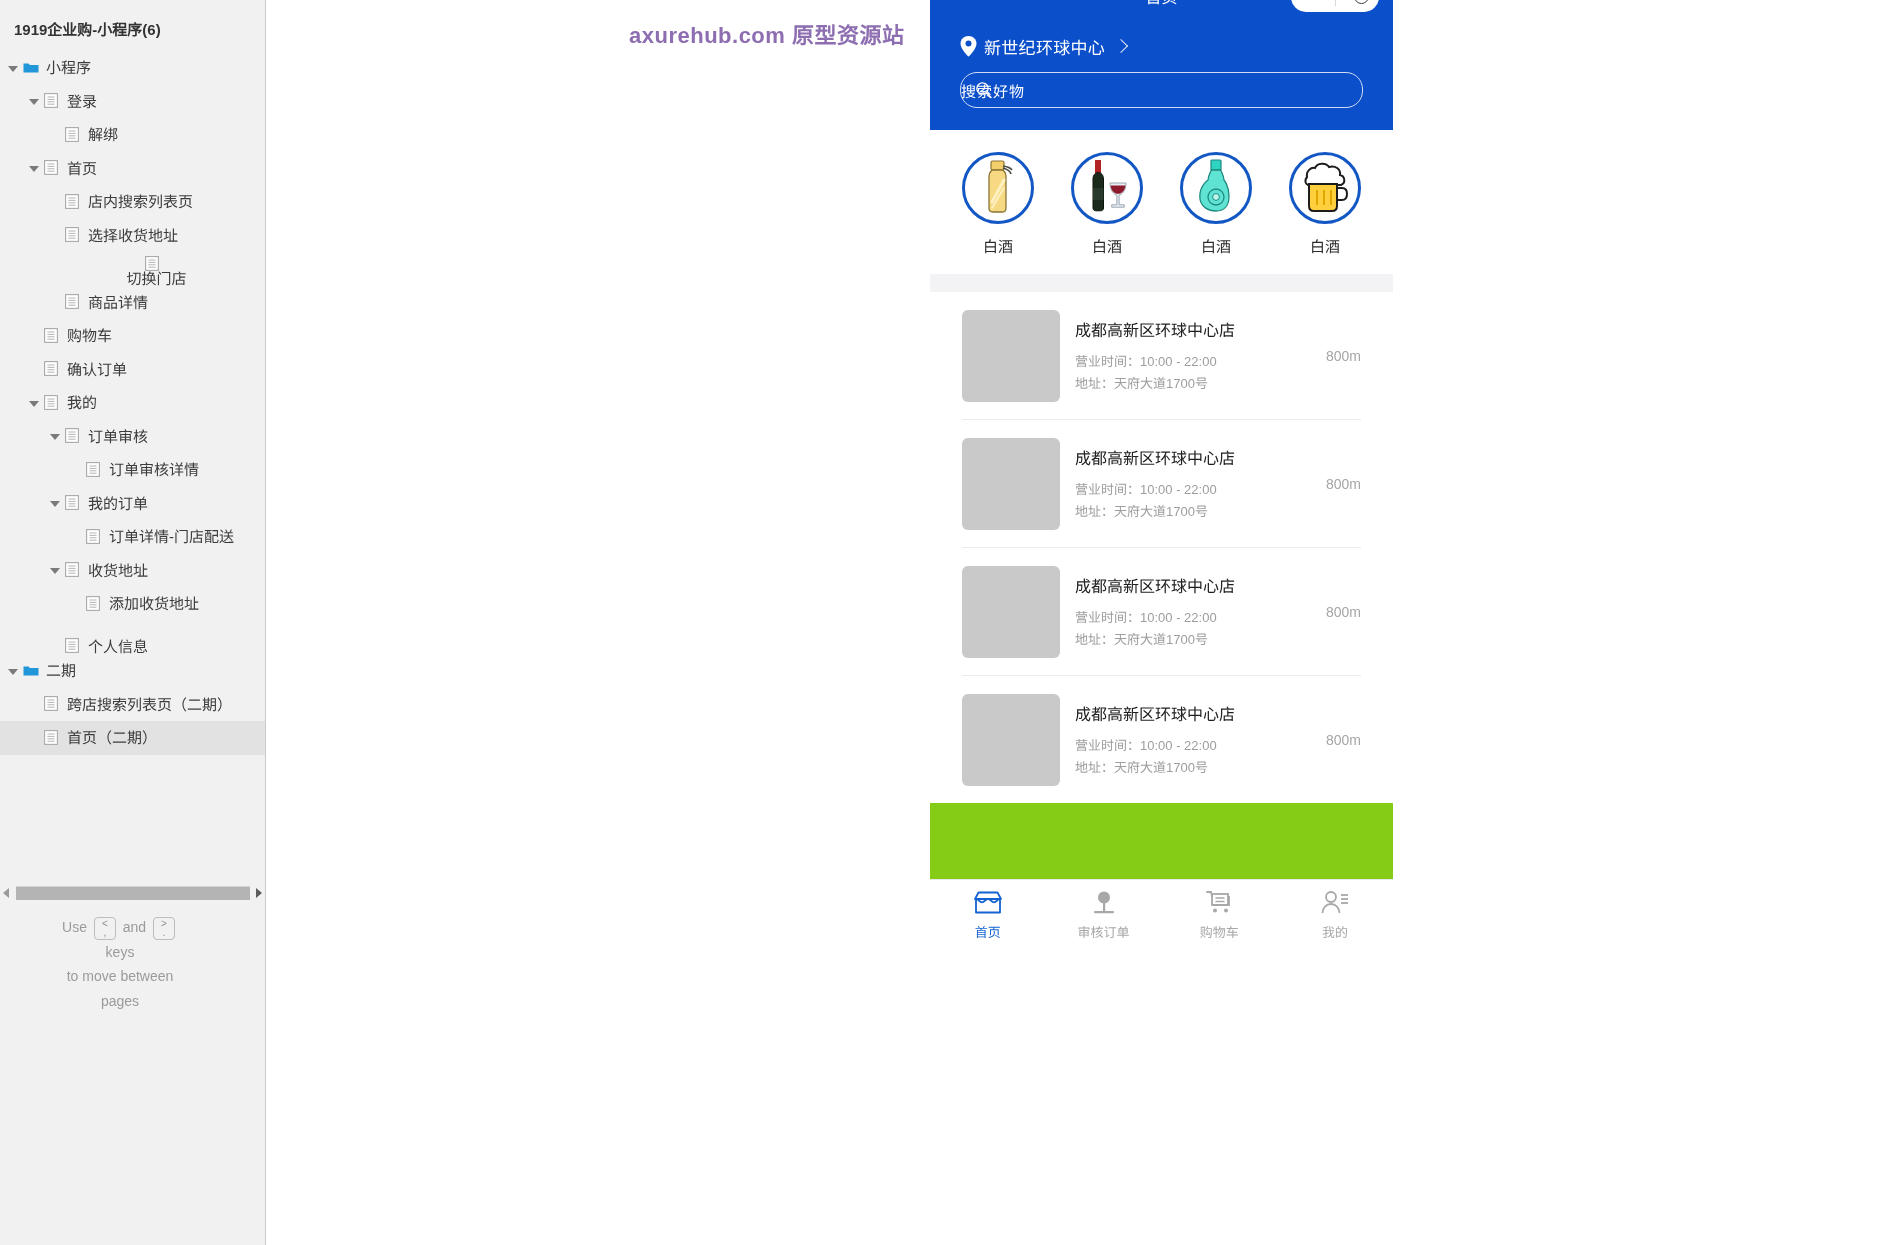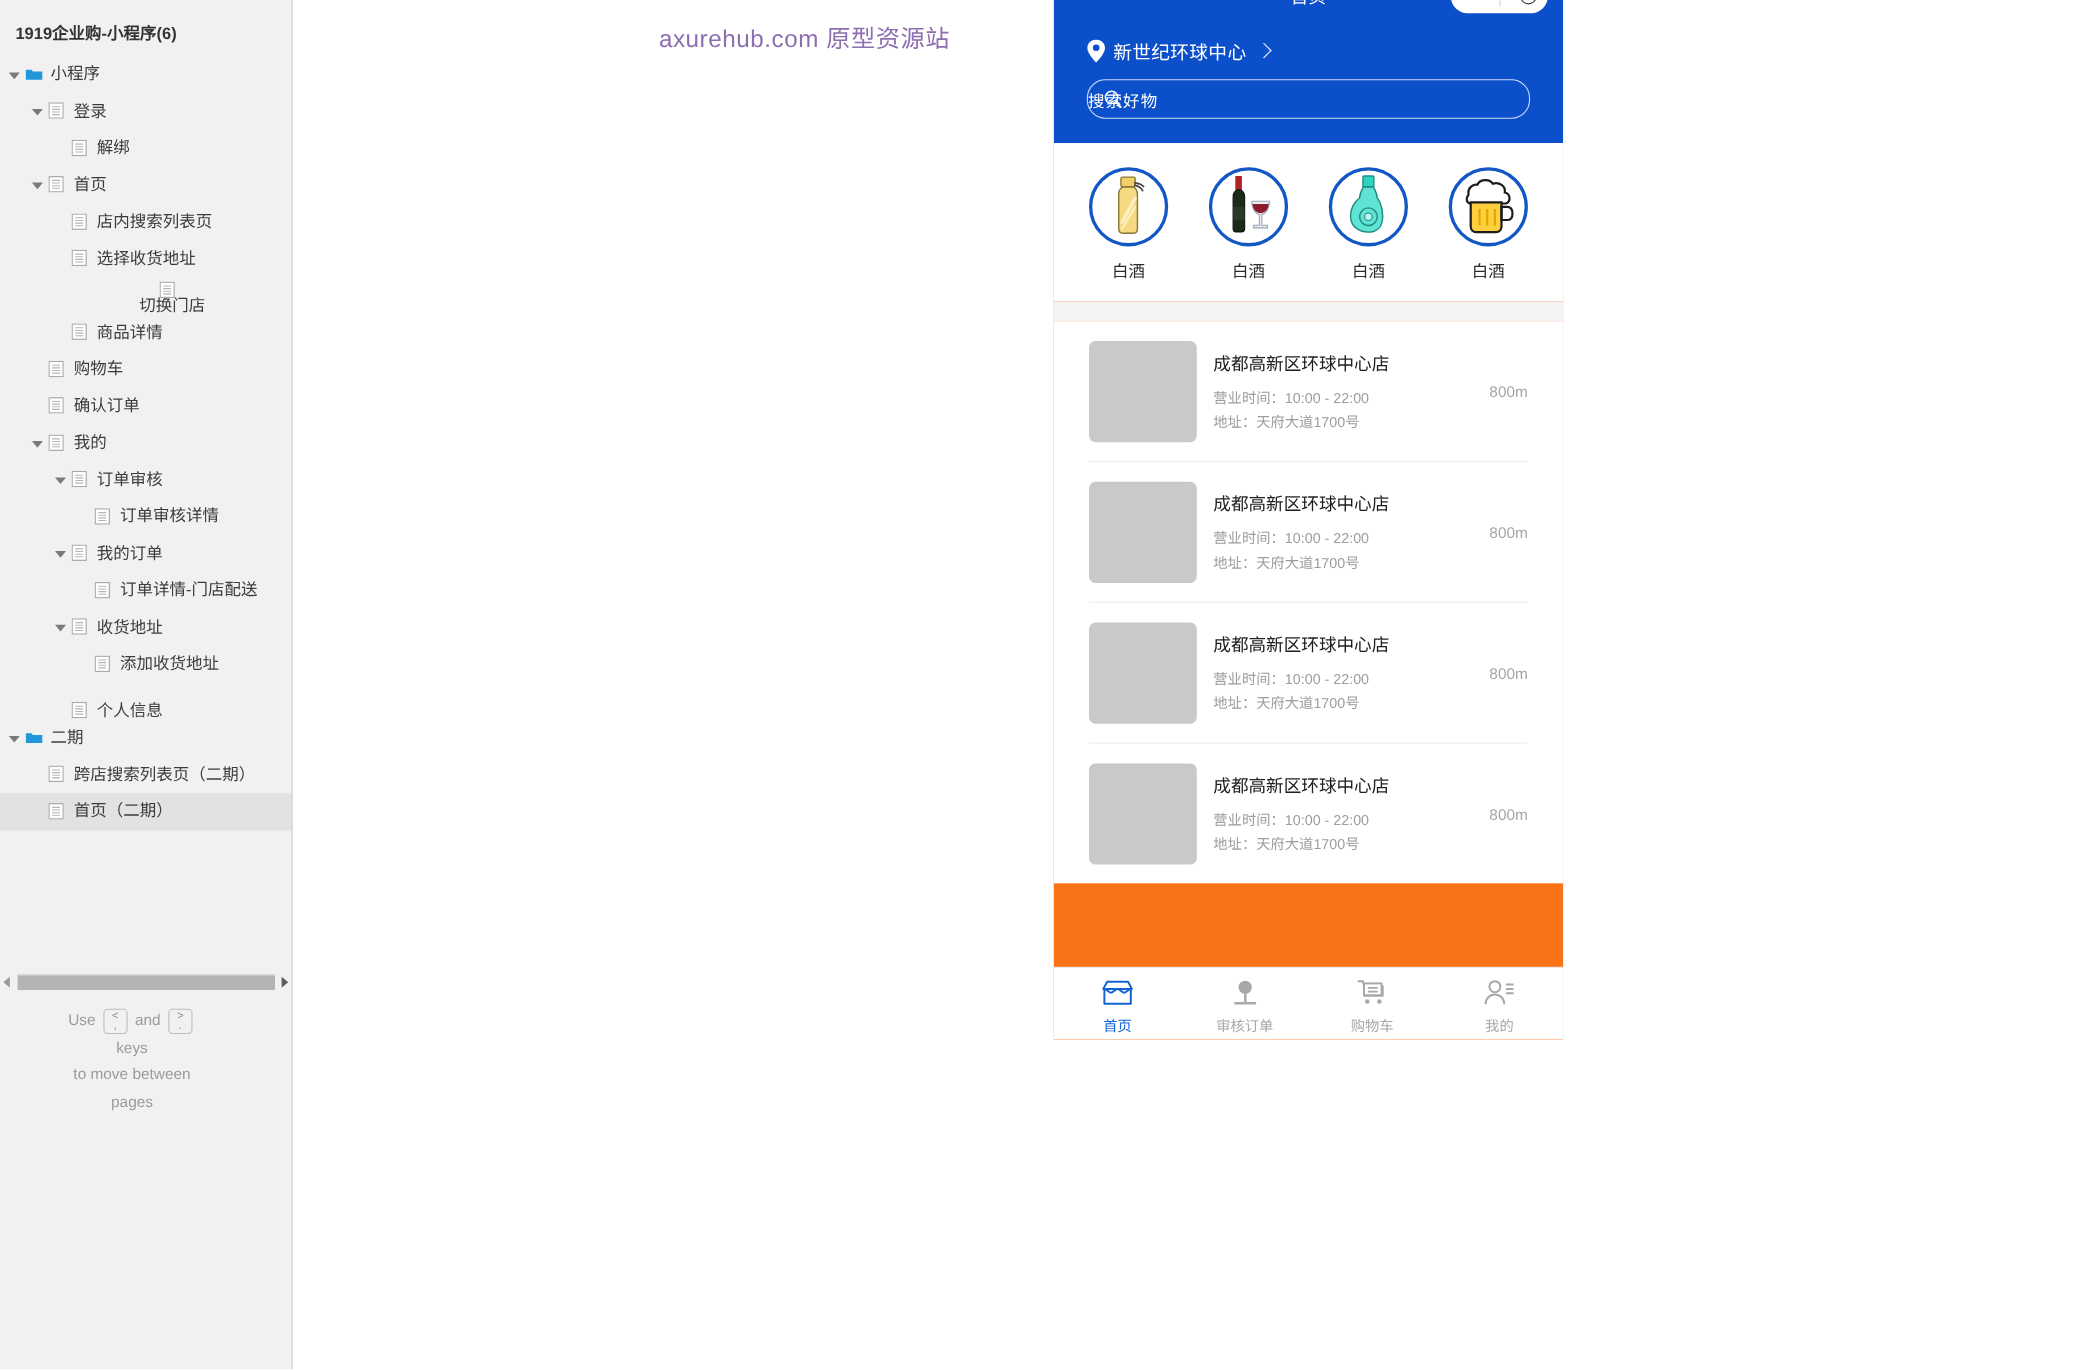--- a/index.html
+++ b/index.html
@@ -148,36 +148,37 @@
     font-size: 10px;
     color: #8f8f8f;
     line-height: 10px;
   }
   .keycap span.up { top: 1px; }
   .keycap span.dn { top: 10px; }
 
   
   #watermark {
     position: absolute;
-    left: 599px;
+    left: 629px;
     top: 17px;
     font-size: 22px;
     color: #8d6eb0;
     white-space: nowrap;
     letter-spacing: 0.5px;
+    font-weight: bold;
   }
 
   
   #phone {
     position: absolute;
-    left: 958px;
+    left: 930px;
     top: 0;
     width: 463px;
     height: 945px;
-    background: #f97316;
+    background: #84cc16;
     overflow: hidden;
   }
   
   #statusbar {
     position: relative;
     height: 20px;
     background: #0c4fcb;
   }
   #capsule {
     position: absolute;

